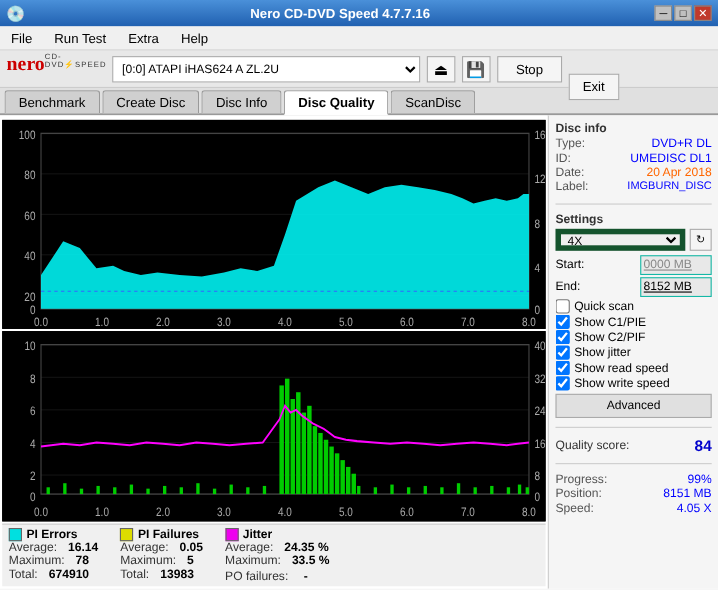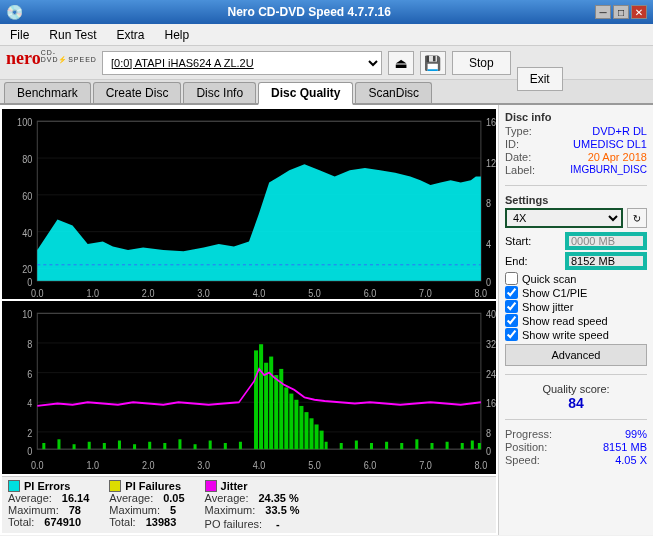--- a/index.html
+++ b/index.html
@@ -42,21 +42,21 @@
       height: 34px;
       display: flex;
       align-items: center;
       padding: 2px 6px;
       gap: 6px;
     }
     .nero-logo { width: 90px; height: 28px; display: flex; align-items: center; }
 
     .drive-combo {
       flex: 1; height: 24px; border: 1px solid #aaa; background: white;
-      font-size: 11px; padding: 0 4px; max-width: 280px; text-decoration: underline;
+      font-size: 11px; padding: 0 4px; max-width: 280px;
     }
     .toolbar-icon-btn {
       width: 26px; height: 24px; border: 1px solid #aaa; background: #f5f5f5;
       display: flex; align-items: center; justify-content: center; cursor: pointer; font-size: 14px;
     }
     .stop-btn {
       height: 24px; padding: 0 16px; border: 1px solid #aaa; background: #f5f5f5;
       font-size: 12px; cursor: pointer;
     }
     .exit-btn {
@@ -118,44 +118,44 @@
 
     .panel-section-title { font-weight: bold; font-size: 11px; color: #333; margin-bottom: 2px; }
 
     .info-row { display: flex; justify-content: space-between; font-size: 11px; margin-bottom: 1px; }
     .info-label { color: #555; }
     .info-value { color: #00f; font-weight: normal; }
     .info-value.orange { color: #ff6600; }
 
     .speed-row { display: flex; align-items: center; gap: 4px; }
     .speed-combo {
-      flex: 1; height: 20px; border: 2px solid #14532d; font-size: 11px; padding: 0 2px;
+      flex: 1; height: 20px; border: 5px solid #14532d; font-size: 11px; padding: 0 2px;
     }
     .refresh-btn {
       width: 20px; height: 20px; border: 1px solid #aaa; background: #f5f5f5;
       font-size: 10px; cursor: pointer; display: flex; align-items: center; justify-content: center;
     }
 
     .input-row { display: flex; justify-content: space-between; align-items: center; margin-bottom: 2px; }
     .input-field {
-      width: 82px; height: 18px; border: 4px solid #14b8a6; font-size: 11px; padding: 0 2px;
+      width: 65px; height: 18px; border: 1px solid #14b8a6; font-size: 11px; padding: 0 2px;
       background: #e8e8e8; color: #888; text-decoration: underline;
     }
 
     .checkbox-row { display: flex; align-items: center; gap: 4px; font-size: 11px; margin-bottom: 1px; }
     .checkbox-row input { margin: 0; }
 
     .advanced-btn {
       width: 100%; height: 22px; background: #e0e0e0; border: 1px solid #aaa;
       font-size: 11px; cursor: pointer; margin-top: 2px;
     }
 
     .divider { border: none; border-top: 1px solid #ccc; margin: 4px 0; }
 
-    .quality-score-row { display: flex; justify-content: space-between; align-items: center; flex-direction: column; }
+    .quality-score-row { display: flex; justify-content: space-between; align-items: center; }
     .quality-label { font-size: 11px; color: #333; }
     .quality-value { font-size: 14px; font-weight: bold; color: #0000cc; }
 
     
     .bottom-stats {
       background: #f0f0f0;
       border-top: 1px solid #ccc;
       padding: 3px 6px;
       display: flex;
       flex-direction: column;
@@ -457,20 +457,24 @@
       <div class="checkbox-row">
         <input type="checkbox" style="">
         <span>Quick scan</span>
       </div>
       <div class="checkbox-row">
         <input type="checkbox" checked="" style="">
         <span>Show C1/PIE</span>
       </div>
       <div class="checkbox-row">
         <input type="checkbox" checked="" style="">
+        <span>Show C2/PIF</span>
+      </div>
+      <div class="checkbox-row">
+        <input type="checkbox" checked="" style="">
         <span>Show jitter</span>
       </div>
       <div class="checkbox-row">
         <input type="checkbox" checked="" style="">
         <span>Show read speed</span>
       </div>
       <div class="checkbox-row">
         <input type="checkbox" checked="" style="">
         <span>Show write speed</span>
       </div>

